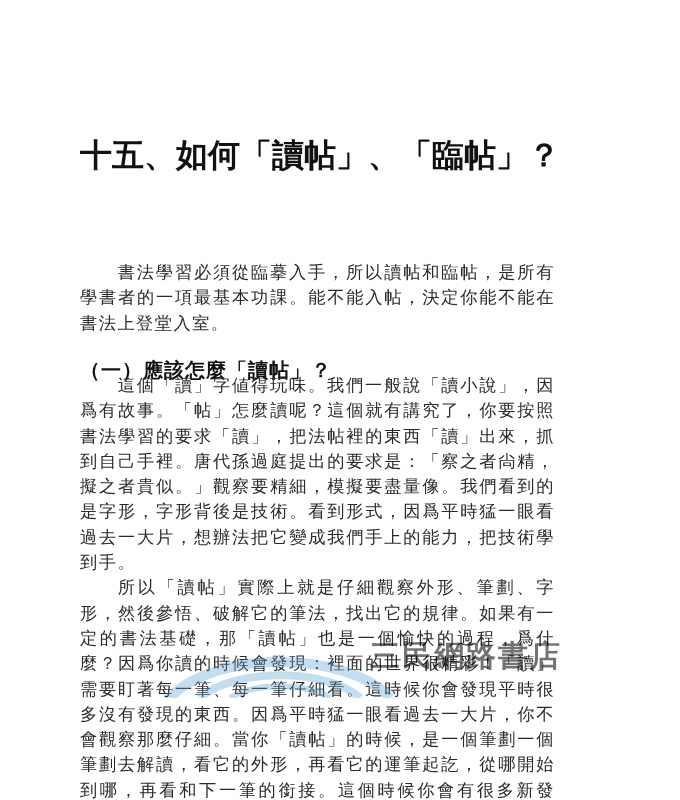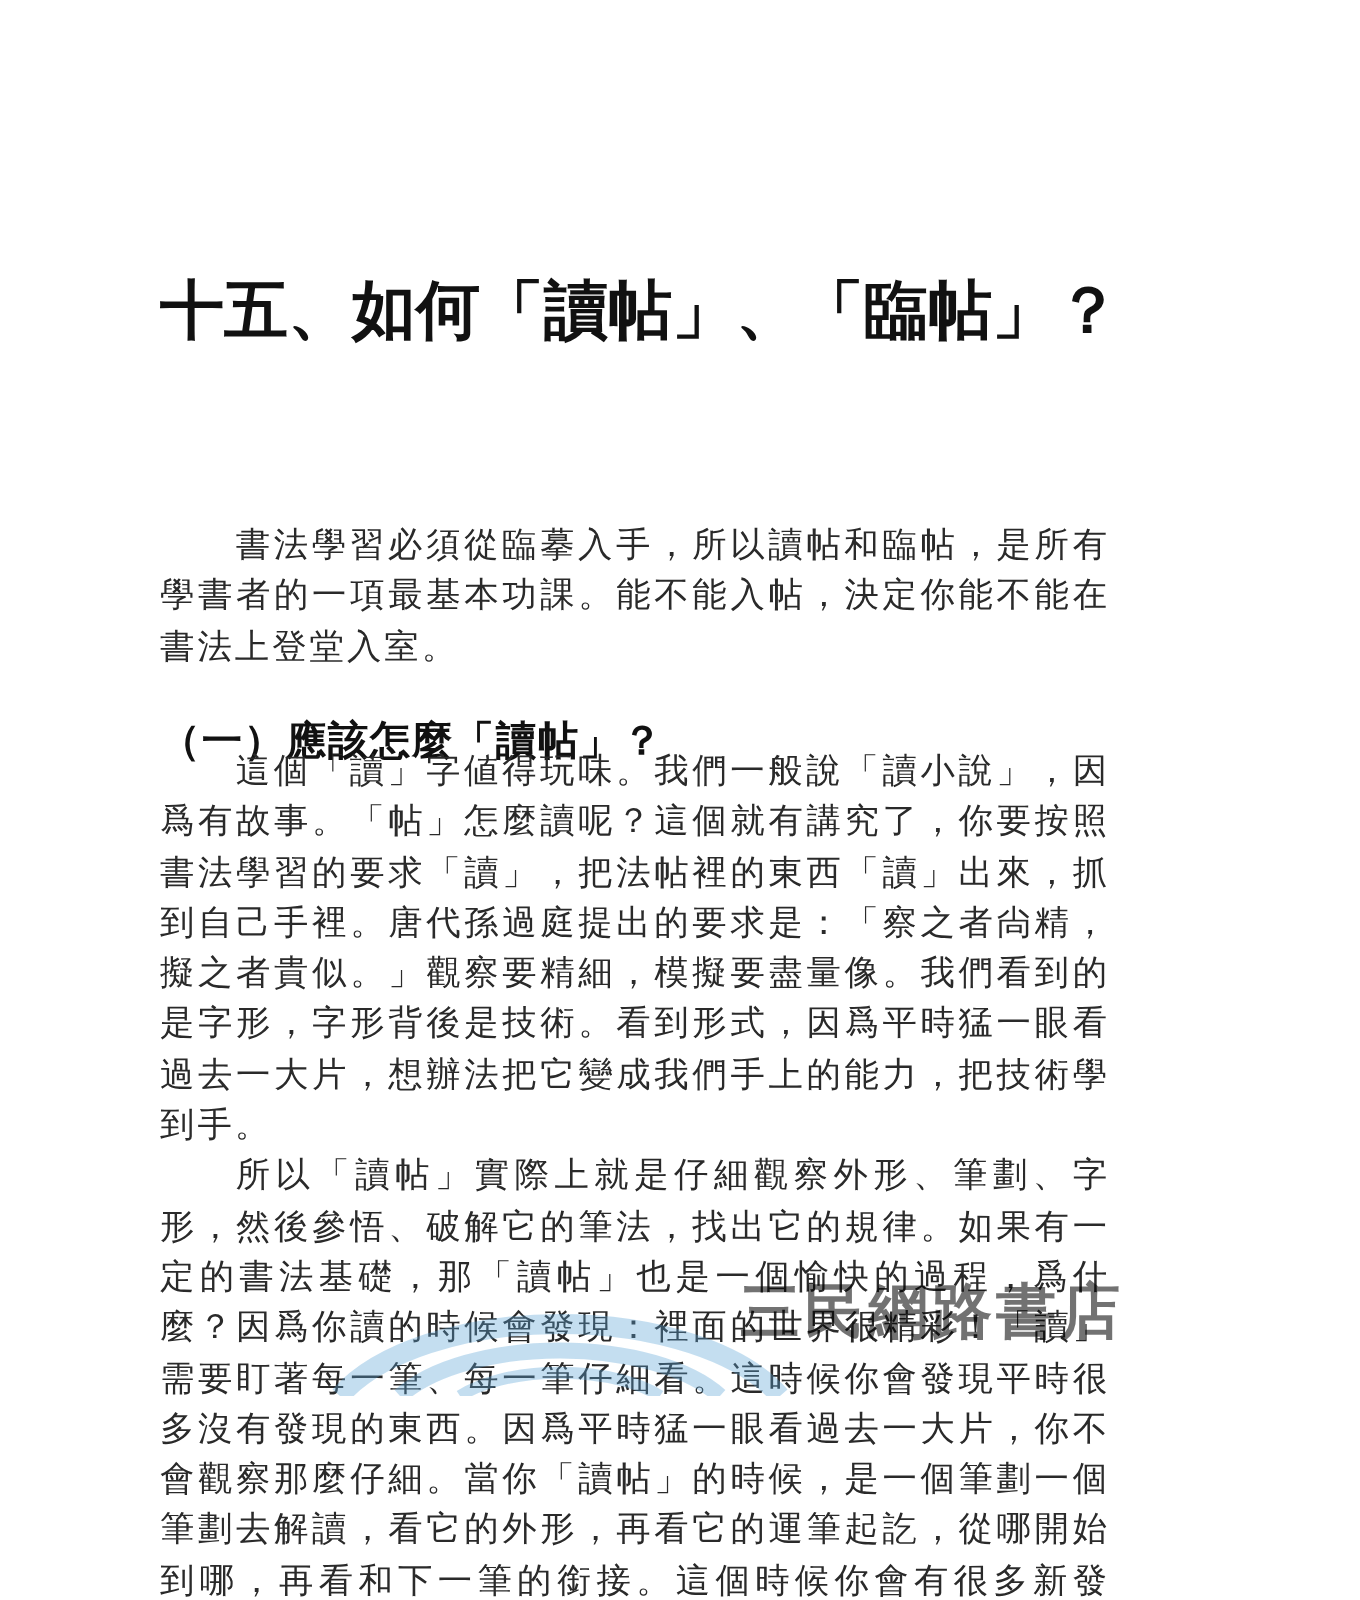--- a/index.html
+++ b/index.html
@@ -24,21 +24,21 @@
     }
     .body-text {
       position: absolute;
       left: 80px;
       width: 475px;
       font-size: 17.2px;
       line-height: 25.3px;
       color: #2a2a2a;
       letter-spacing: 1.5px;
     }
-    .body-text .para { margin: 0; text-indent: 2.2em; text-align: justify; font-family: Liberation Serif, serif; }
+    .body-text .para { margin: 0; text-indent: 2.2em; text-align: justify; }
     .intro { top: 260px; }
     .section-heading {
       position: absolute;
       left: 80px; top: 340px;
       font-size: 20px;
       font-weight: bold;
       color: #111;
       letter-spacing: 1px;
       white-space: nowrap;
     }

